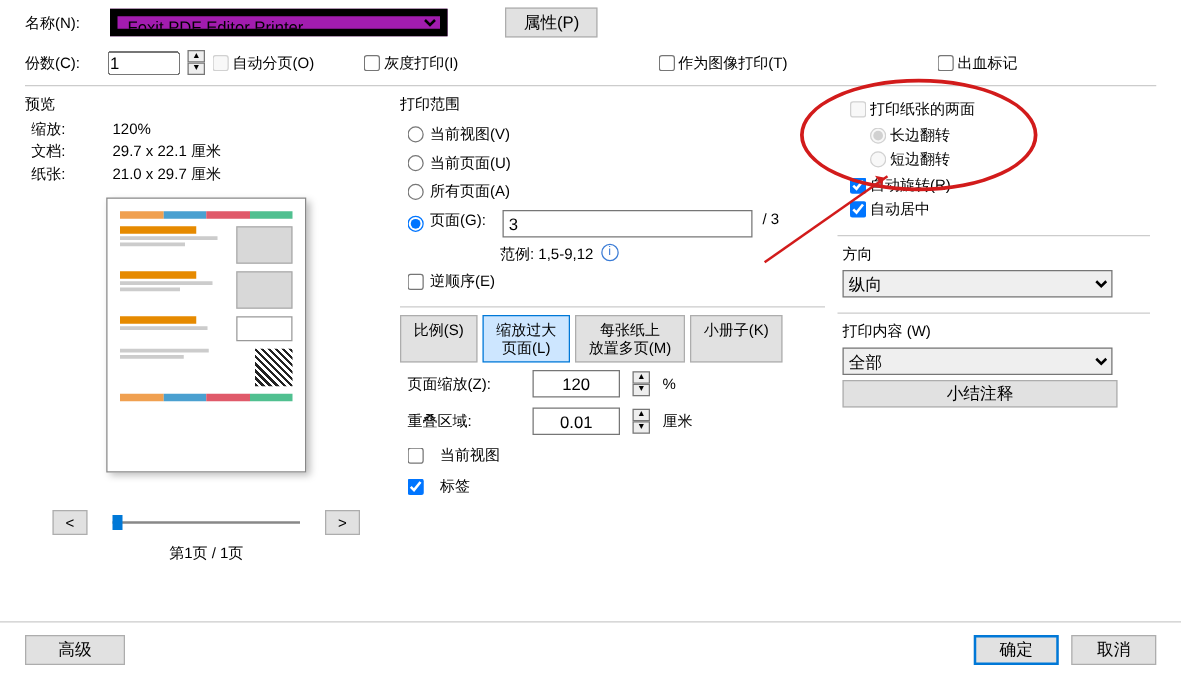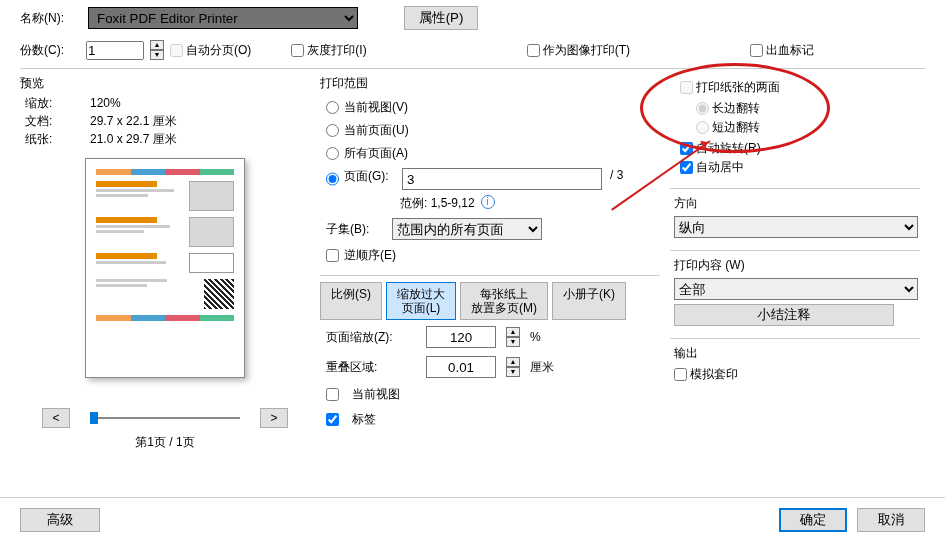--- a/index.html
+++ b/index.html
@@ -1,20 +1,20 @@
 <!DOCTYPE html>
 <html><head>
 <meta charset="utf-8">
 <style>
 * { box-sizing: border-box; margin: 0; padding: 0; }
 body { font-family: "Microsoft YaHei", "SimSun", sans-serif; font-size: 12px; background: #fff; color: #000; width: 945px; height: 542px; overflow: hidden; position: relative; }
 .dialog { width: 100%; height: 100%; display: flex; flex-direction: column; }
 .top-row { display: flex; align-items: center; padding: 6px 20px; gap: 8px; }
 .top-row .lbl { width: 60px; }
-.top-row select, .top-row input[type=text] { height: 22px; border: 1px solid #000000; padding: 0 4px; background: #737373; }
+.top-row select, .top-row input[type=text] { height: 22px; border: 6px solid #000000; padding: 0 4px; background: #a21caf; }
 .btn { height: 24px; padding: 0 14px; background: #e1e1e1; border: 1px solid #adadad; cursor: pointer; }
 .btn.primary { border: 2px solid #0078d7; background: #e1e1e1; }
 input[type=checkbox], input[type=radio] { vertical-align: middle; margin-right: 3px; }
 .row2 { display: flex; align-items: center; padding: 4px 20px; gap: 40px; }
 .row2 .grp { display: flex; align-items: center; gap: 6px; }
 hr.sep { border: none; border-top: 1px solid #ccc; margin: 4px 20px; }
 .main-area { flex: 1; display: flex; gap: 10px; padding: 0 20px; }
 .preview-col { width: 290px; display: flex; flex-direction: column; }
 .preview-col .stats { margin-left: 5px; line-height: 18px; }
 .stat-row { display: flex; }
@@ -49,21 +49,21 @@
 .spin-input { width: 70px; height: 22px; border: 1px solid #767676; text-align: center; }
 .spin-btns { display: flex; flex-direction: column; }
 .spin-btns .sp { width: 14px; height: 10px; border: 1px solid #767676; font-size: 7px; line-height: 8px; text-align: center; background: #eee; cursor: pointer; }
 .right-col { width: 250px; display: flex; flex-direction: column; gap: 6px; }
 .duplex-box { position: relative; padding: 6px 10px; }
 .mark-circle { position: absolute; left: -30px; top: -10px; width: 190px; height: 90px; border: 3px solid #d21b1b; border-radius: 50%; pointer-events: none; }
 .mark-arrow { position: absolute; right: 235px; top: 140px; width: 120px; height: 2px; background: #d21b1b; transform: rotate(-35deg); transform-origin: right center; pointer-events: none; }
 .mark-arrow::after { content: ""; position: absolute; right: -2px; top: -5px; border: 5px solid transparent; border-left-color: #d21b1b; }
 .group-box { border-top: 1px solid #ccc; padding: 6px 4px; }
 .group-box .gtitle { margin-bottom: 4px; }
-.wide-sel { width: 244px; height: 22px; border: 1px solid #767676; }
+.wide-sel { width: 216px; height: 22px; border: 1px solid #767676; }
 .wide-btn { width: 220px; height: 22px; border: 1px solid #adadad; background: #e1e1e1; margin-top: 4px; cursor: pointer; }
 .footer { border-top: 1px solid #ccc; padding: 10px 20px; display: flex; align-items: center; }
 .footer .adv { width: 80px; height: 24px; }
 .footer .spacer { flex: 1; }
 .footer .ok, .footer .cancel { width: 68px; height: 24px; margin-left: 10px; }
 .info-icon { display:inline-block; width:14px; height:14px; border:1px solid #3a7bd5; border-radius:50%; color:#3a7bd5; font-size:10px; line-height:12px; text-align:center; }
 </style>
 </head>
 <body>
 
@@ -186,24 +186,20 @@
       <div class="radio-row">
         <input type="radio" name="rng" checked="" style="">
         <span style="width:56px">页面(G):</span>
         <input class="page-input" value="3" style="">
         <span style="margin-left:6px">/ 3</span>
       </div>
       <div style="padding-left:80px;display:flex;align-items:flex-start;gap:6px">
         <span>范例: 1,5-9,12</span>
         <span class="info-icon">i</span>
       </div>
-      <div class="subset-row">
-        <span style="width:56px">子集(B):</span>
-        <select class="subset-sel"><option>范围内的所有页面</option></select>
-      </div>
       <label class="radio-row">
           <input type="checkbox" style="">
           <span>逆顺序(E)</span>
         </label>
 
       <div class="print-handle">
         <div class="tab-row">
           <div class="tab-btn">比例(S)</div>
           <div class="tab-btn active" style="white-space:pre-line">缩放过大
 页面(L)</div>
@@ -257,24 +253,20 @@
         <div class="gtitle">方向</div>
         <select class="wide-sel"><option>纵向</option></select>
       </div>
 
       <div class="group-box">
         <div class="gtitle">打印内容 (W)</div>
         <select class="wide-sel"><option>全部</option></select>
         <button class="wide-btn">小结注释</button>
       </div>
 
-      <div class="group-box">
-        <div class="gtitle">输出</div>
-        <label><input type="checkbox" style=""><span>模拟套印</span></label>
-      </div>
     </div>
 
   </div>
 
   <div class="footer">
     <button class="btn adv">高级</button>
     <div class="spacer"></div>
     <button class="btn primary ok">确定</button>
     <button class="btn cancel">取消</button>
   </div>

